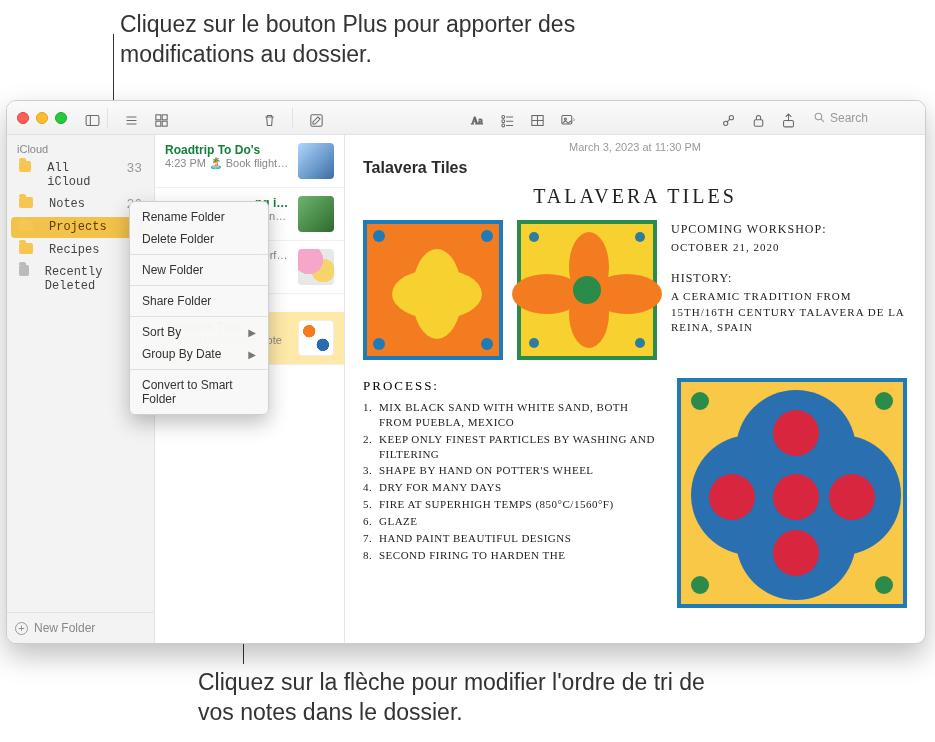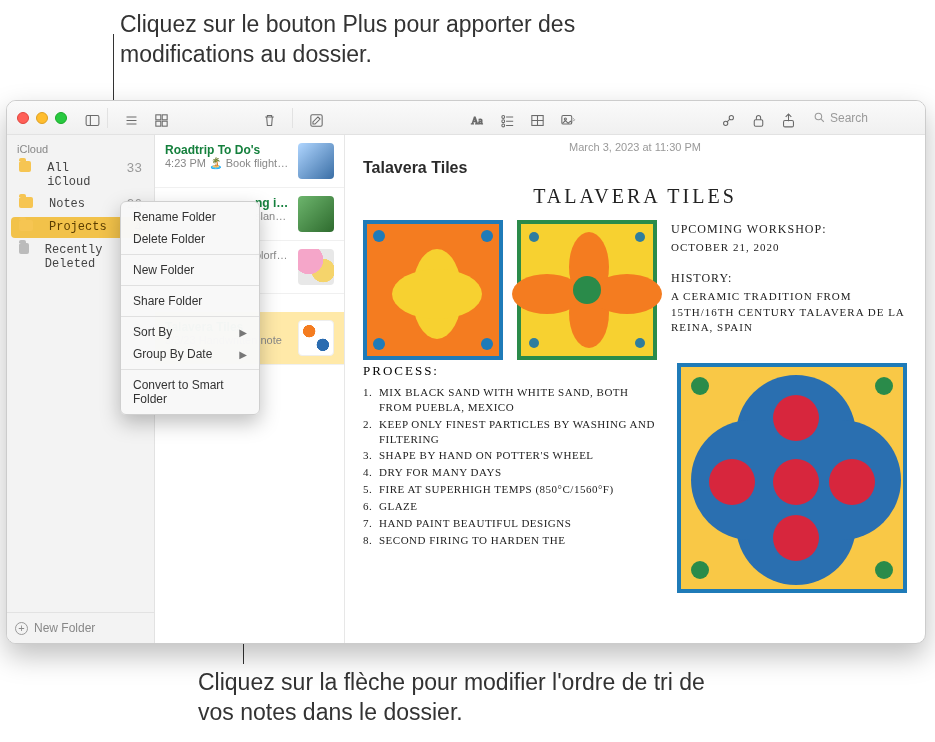--- a/index.html
+++ b/index.html
@@ -113,21 +113,21 @@
   .thumb.tile{
     background:#fff;border:1px solid #eee;
     background-image:
       radial-gradient(circle at 30% 30%, #f47c20 0 18%, transparent 19%),
       radial-gradient(circle at 70% 70%, #2b6cb0 0 18%, transparent 19%);
   }
 
   
   .ctxmenu {
     position:absolute;
-    left:113px; top:100px;
+    left:122px; top:100px;
     width:140px;
     background:rgba(248,248,248,0.98);
     border:1px solid #cfcfcf;
     border-radius:6px;
     box-shadow:0 8px 20px rgba(0,0,0,0.25);
     font-size:12px;
     padding:4px 0;
     z-index:50;
   }
   .ctxmenu .mi { padding:4px 12px; color:#333; display:flex; align-items:center; }
@@ -170,21 +170,21 @@
   .tile2 .pC{top:35px;left:6px;transform:rotate(90deg)}
   .tile2 .pD{top:35px;right:6px;transform:rotate(90deg)}
   .tile2 .ctr{position:absolute;inset:52px;background:#2a8b4a;border-radius:50%;}
   .tile2 .cdot{position:absolute;width:10px;height:10px;border-radius:50%;background:#2f7d9e;}
   .tile2 .c1{top:8px;left:8px}.tile2 .c2{top:8px;right:8px}.tile2 .c3{bottom:8px;left:8px}.tile2 .c4{bottom:8px;right:8px}
 
   .sideNotes { flex:1; min-width:0; font-size:12px; line-height:1.5; }
   .sideNotes .h{font-family:"Comic Sans MS",cursive;letter-spacing:1px;color:#222;margin-bottom:2px;}
   .sideNotes .b{font-family:"Comic Sans MS",cursive;font-size:11px;letter-spacing:1px;color:#222;line-height:1.4;}
 
-  .bottomflex { display:flex; gap:18px; margin-top:3px; align-items:flex-start;}
+  .bottomflex { display:flex; gap:18px; margin-top:18px; align-items:flex-start;}
   .process { flex:1; min-width:0; }
   .process .ph{font-family:"Comic Sans MS",cursive;letter-spacing:2px;font-size:13px;margin-bottom:6px;}
   .process ol{list-style:none;counter-reset:step;padding:0;margin:0;}
   .process li{
     font-family:"Comic Sans MS",cursive;font-size:11px;line-height:1.35;letter-spacing:0.5px;
     color:#222;text-transform:uppercase;margin-bottom:2px;
     counter-increment:step;position:relative;padding-left:16px;
   }
   .process li::before{content:counter(step) ". ";position:absolute;left:0;}
 
@@ -344,20 +344,25 @@
       </div>
       <div class="sb-item">
         <span class="folder-ico"></span>
         <span>Notes</span>
         <span class="count">26</span>
       </div>
       <div class="sb-item selected">
         <span class="folder-ico"></span>
         <span>Projects</span>
         <span class="count">4</span>
+      </div>
+      <div class="sb-item">
+        <span class="folder-ico"></span>
+        <span>Recipes</span>
+        <span class="count"></span>
       </div>
       <div class="sb-item trash">
         <span class="folder-ico"></span>
         <span>Recently Deleted</span>
         <span class="count"></span>
       </div>
 
       <div class="newfolder">
         <span class="plus-circ">+</span>
         <span>New Folder</span>

